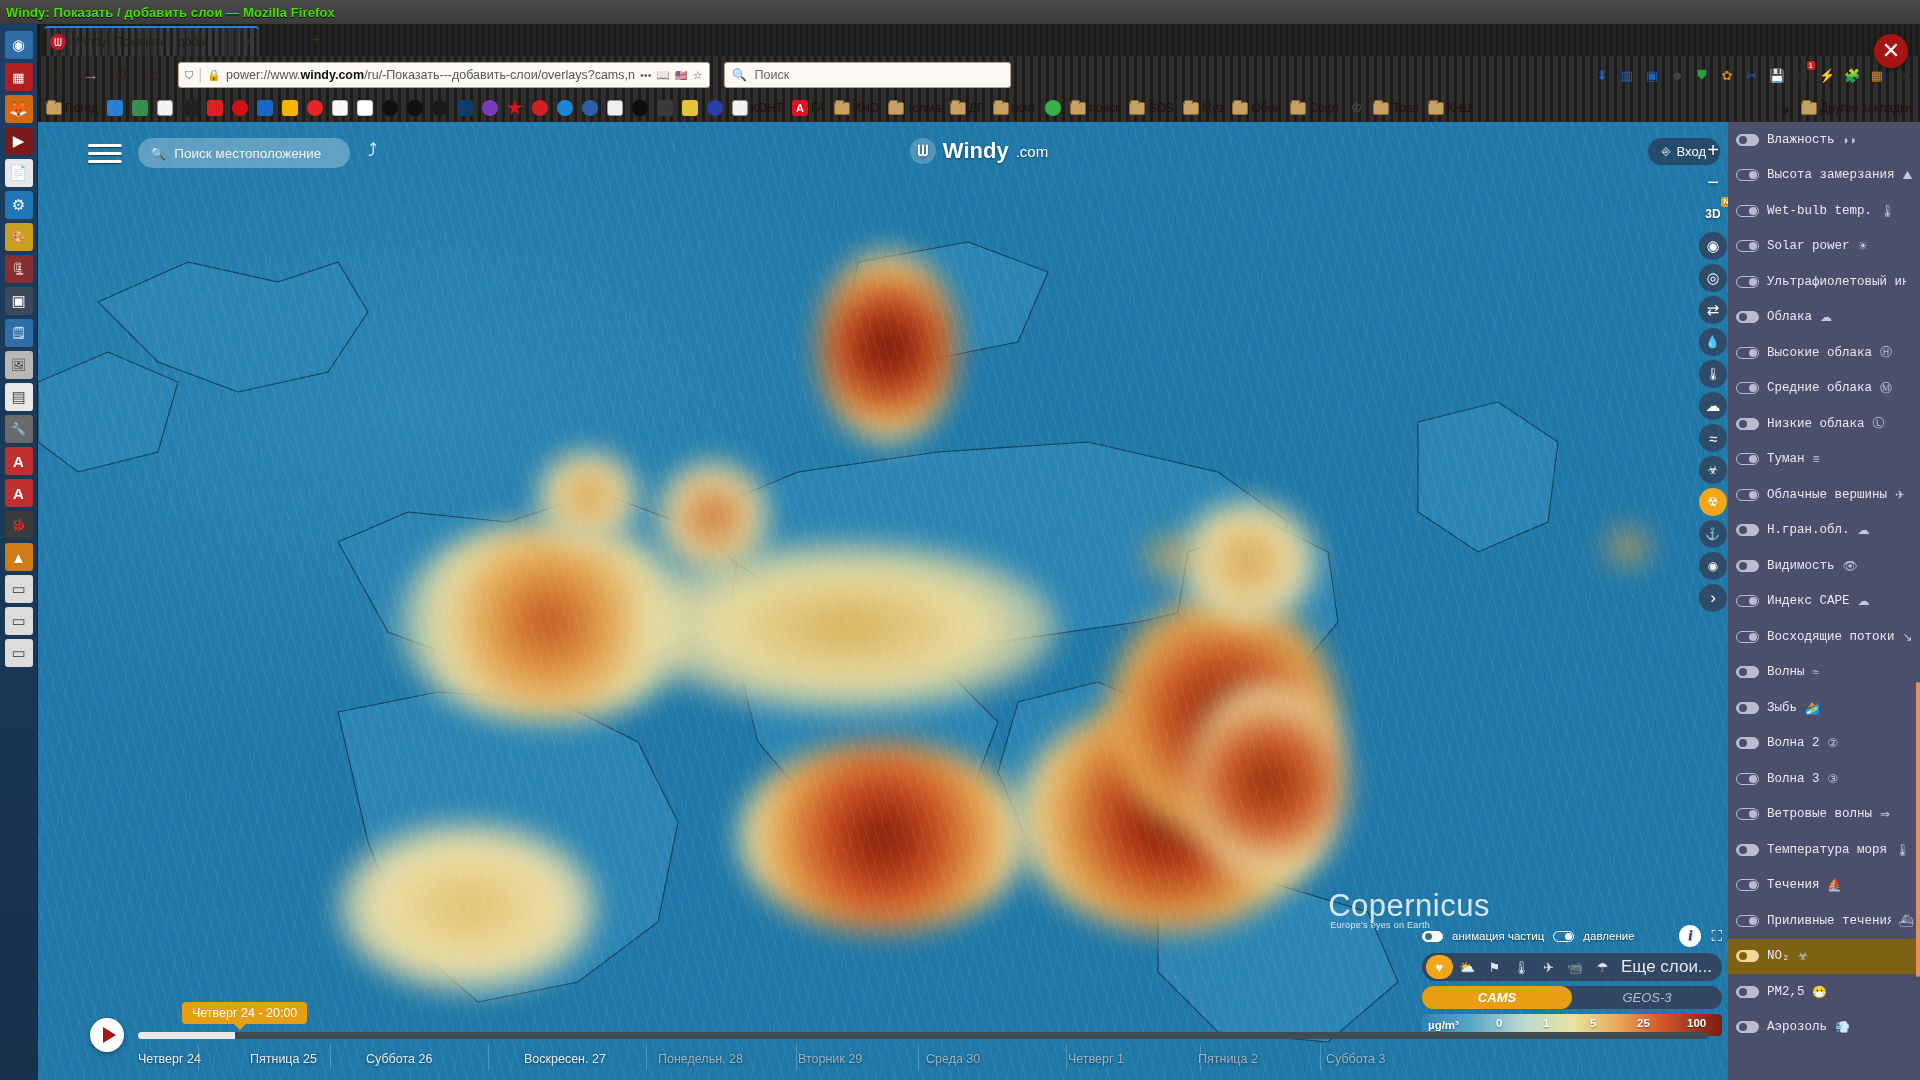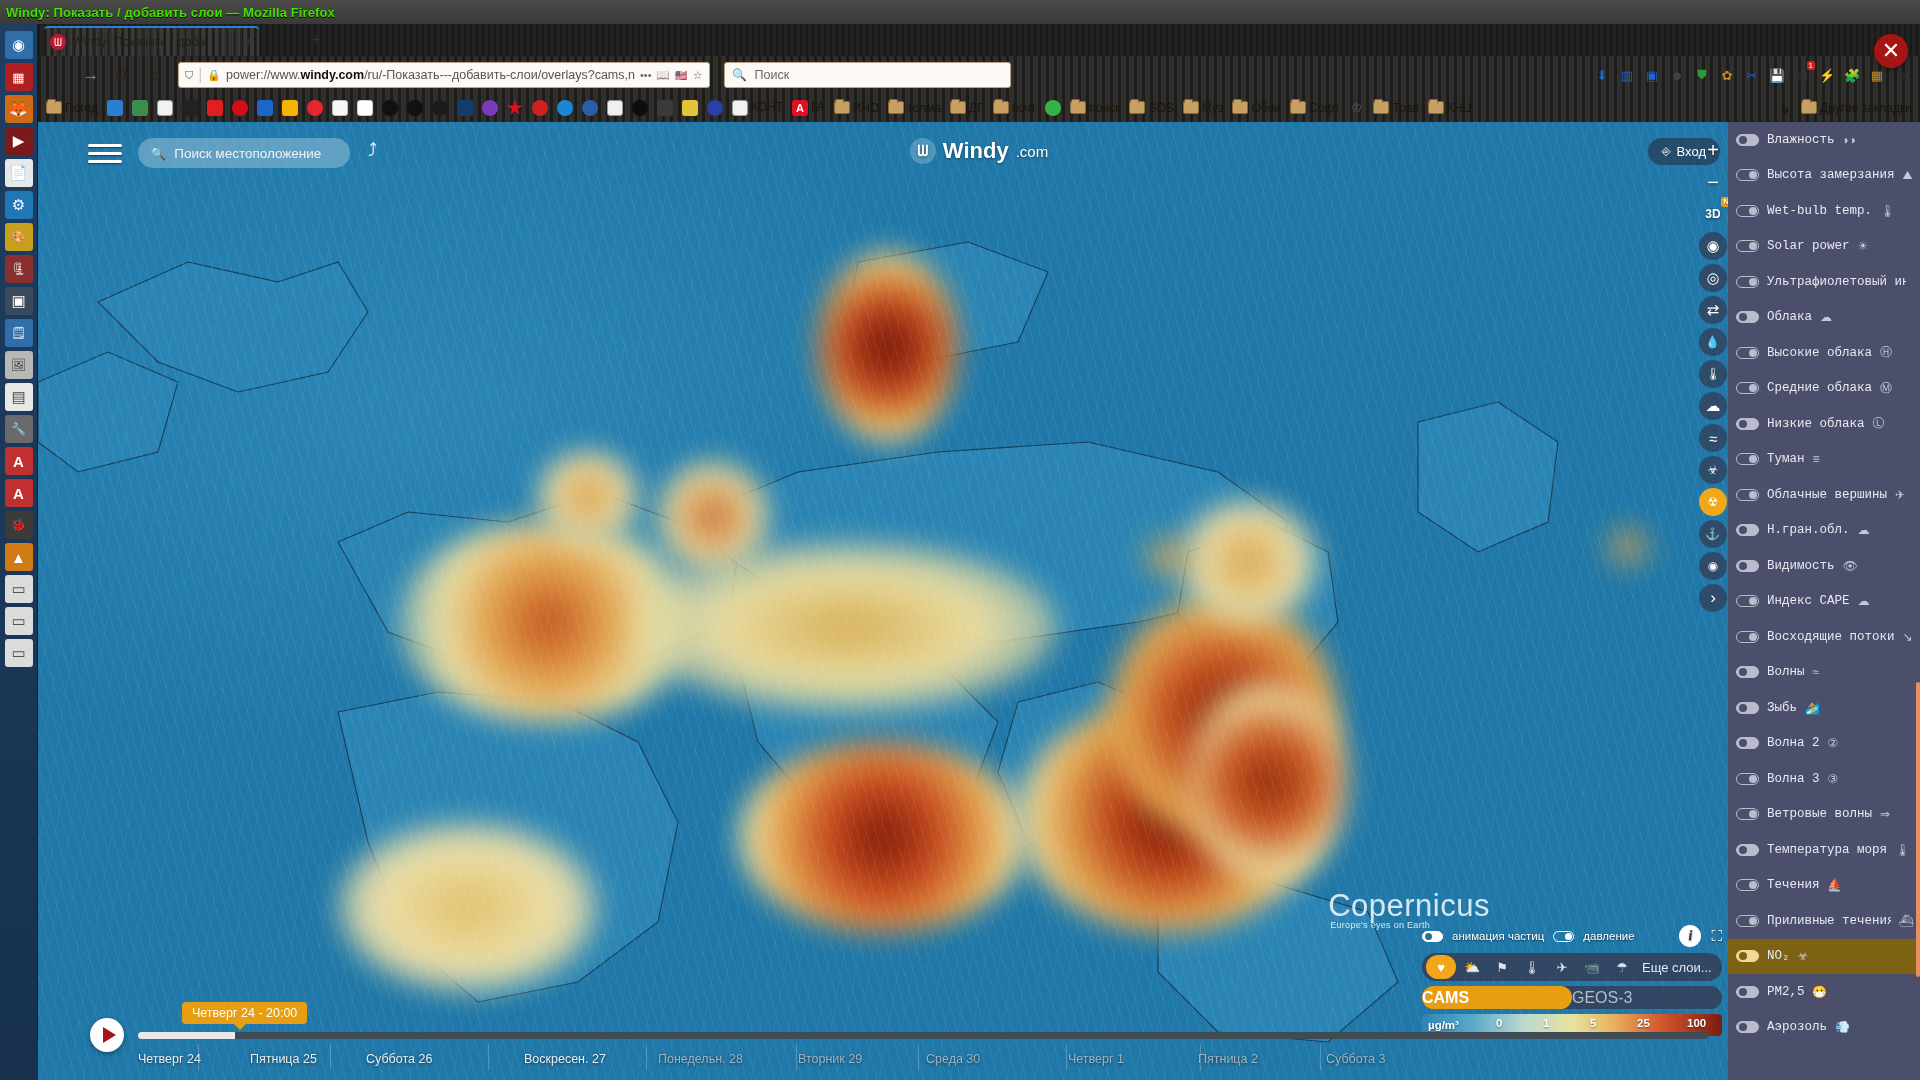--- a/index.html
+++ b/index.html
@@ -117,21 +117,21 @@
   #nav-right { margin-left: auto; display: flex; align-items: center; gap: 1px; }
 
   #ff-bookmarks {
     position: absolute; left: 0; top: 70px; width: 1882px; height: 28px;
     background: linear-gradient(180deg,#e3c79c,#d8b98a);
     background-image: repeating-linear-gradient(90deg, rgba(110,65,18,.05) 0 3px, rgba(255,255,255,.09) 3px 8px);
     display: flex; align-items: center; padding: 0 4px; gap: 1px;
     overflow: hidden;
   }
   .bm {
-    display: flex; align-items: flex-start; gap: 3px; padding: 2px 4px;
+    display: flex; align-items: center; gap: 3px; padding: 2px 4px;
     font-size: 12px; color: #1c1408; white-space: nowrap; flex: none;
     border-radius: 2px;
   }
   .bm-ico { width: 16px; height: 16px; flex:none; display:inline-block; position: relative;
             border-radius: 3px; }
   .bm-folder {
     width: 16px; height: 13px; background: #c9a063; border: 1px solid #8a6a36;
     border-radius: 1px 2px 2px 2px; position: relative; flex: none;
   }
   .bm-folder::before {
@@ -274,27 +274,27 @@
   #fs-btn { color:#fff; font-size: 15px; }
   #ctrl-iconbar {
     background: rgba(52,58,80,.80); border-radius: 16px; height: 28px;
     display: flex; align-items: center; padding: 0 4px; gap: 2px; margin-bottom: 5px;
   }
   .cib {
     width: 28px; height: 24px; display:flex; align-items:center; justify-content:center;
     color: #dfe1ec; font-size: 13px; border-radius: 12px;
   }
   .cib.active { background: #f2a71b; color:#fff; width: 30px; height: 24px; border-radius: 13px; }
-  #more-layers { color:#e7e8f0; font-size: 13px; margin-left: 4px; white-space: nowrap; padding-right:6px;}
+  #more-layers { color:#e7e8f0; font-size: 17px; margin-left: 4px; white-space: nowrap; padding-right:6px;}
   #model-toggle {
     background: rgba(52,58,80,.80); border-radius: 14px; height: 23px;
     display: flex; align-items: center; margin-bottom: 5px; position: relative;
   }
   #model-toggle .seg {
-    flex: 1; text-align: left; font-size: 16px; color: #b9bccd; line-height: 23px;
+    flex: 1; text-align: center; font-size: 13px; color: #b9bccd; line-height: 23px; font-style: italic;
   }
   #model-toggle .seg.sel {
     background: #e79e12; color: #fff; border-radius: 14px; height: 23px;
     font-weight: bold;
   }
   #legend {
     height: 22px; border-radius: 4px; display: flex; align-items: center;
     background: linear-gradient(90deg,#2f84b5 0%, #56a7c8 16%, #bcd9cf 34%, #e7e3a2 50%, #e9b05e 64%, #d2562a 80%, #7a1d10 100%);
     position: relative; overflow: hidden;
   }

